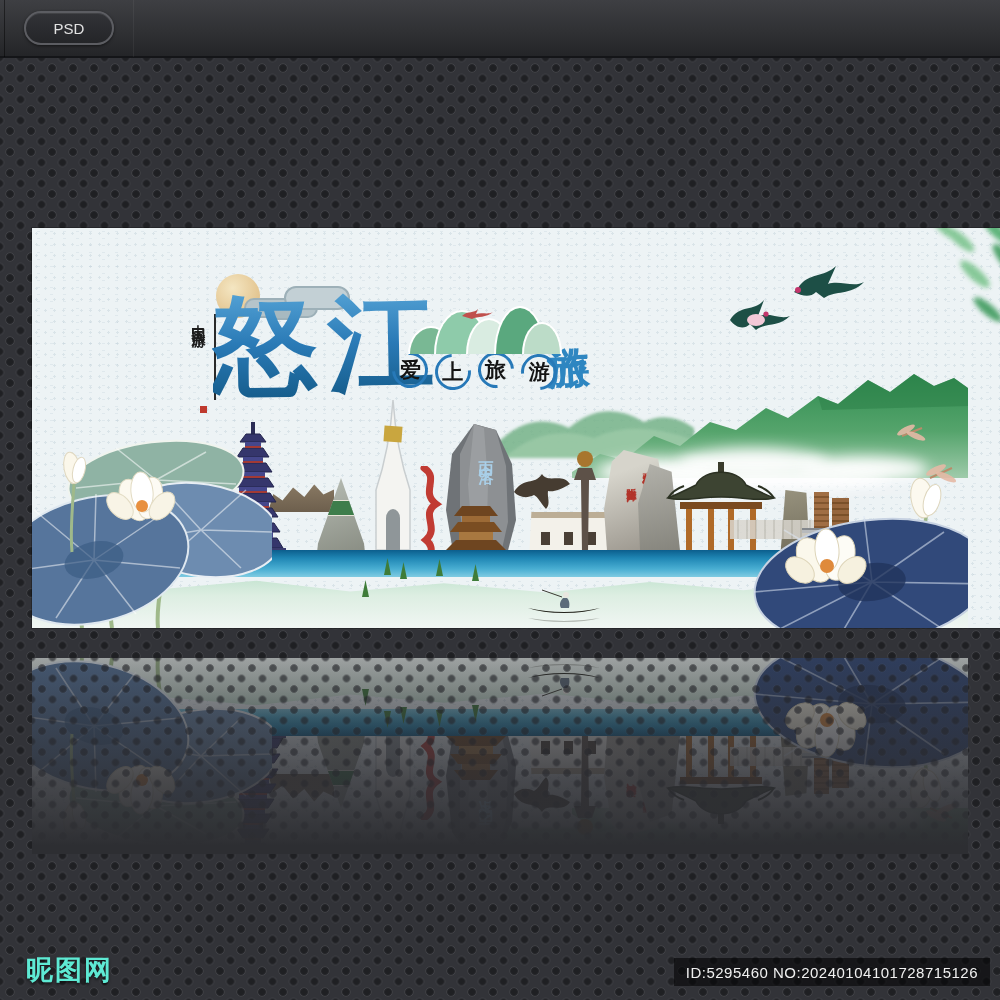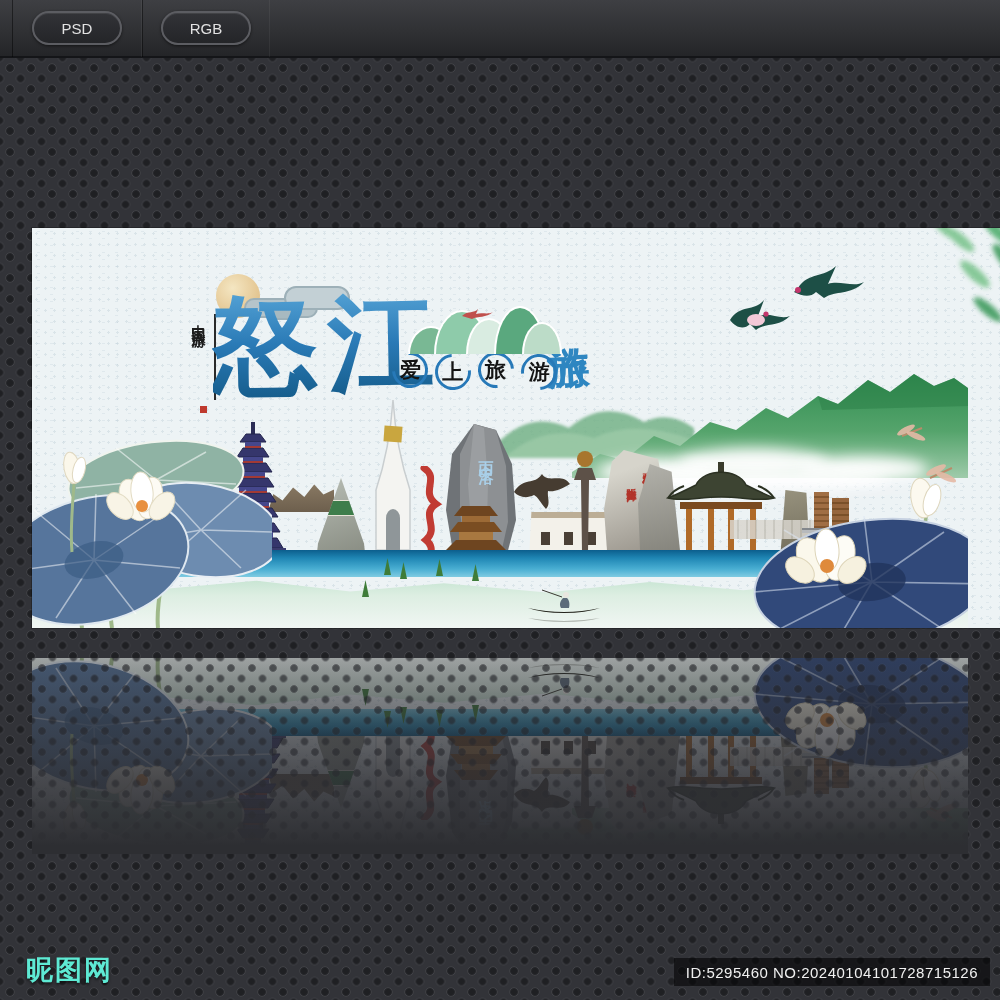--- a/index.html
+++ b/index.html
@@ -27,21 +27,21 @@
     left:0; top:0; width:1000px; height:58px;
     background:linear-gradient(180deg,#3e3f43 0%, #303134 55%, #242528 100%);
     border-bottom:2px solid #141518;
     display:flex; align-items:center;
   }
   .btn-cell {
     height:58px; display:flex; align-items:center; justify-content:center;
     border-left:1px solid rgba(0,0,0,.45);
     border-right:1px solid rgba(255,255,255,.05);
   }
-  .cell-1{ width:130px; margin-left:12px; }
+  .cell-1{ width:130px; margin-left:4px; }
   .cell-2{ width:128px; }
   .cell-3{ width:142px; }
   .pill-btn {
     min-width:90px; height:34px; padding:0 20px;
     border:2px solid #5c5d62; border-radius:18px;
     background:linear-gradient(180deg,#323337,#242528);
     color:#e2e2e2; font-size:15px;
     display:flex; align-items:center; justify-content:center;
     box-shadow:inset 0 1px 0 rgba(255,255,255,.08), 0 1px 3px rgba(0,0,0,.55);
     cursor:pointer; white-space:nowrap;
@@ -204,23 +204,20 @@
 </style>
 </head>
 <body>
 
 <div class="abs texture-bg"></div>
 
 <div class="abs topbar">
   <div class="btn-cell cell-1">
     <div class="pill-btn">PSD</div>
   </div>
-  <div class="btn-cell cell-2">
-    <div class="pill-btn">RGB</div>
-  </div>
 </div>
 
 <div class="abs poster" id="poster">
 
   <div class="abs willow">
     <i style="left:96px;top:2px;width:40px;height:12px;transform:rotate(48deg)"></i>
     <i style="left:64px;top:14px;width:36px;height:11px;transform:rotate(40deg)"></i>
     <i style="left:108px;top:34px;width:42px;height:13px;transform:rotate(50deg)"></i>
     <i style="left:78px;top:48px;width:38px;height:12px;transform:rotate(42deg)"></i>
     <i style="left:118px;top:66px;width:40px;height:12px;transform:rotate(52deg)"></i>

